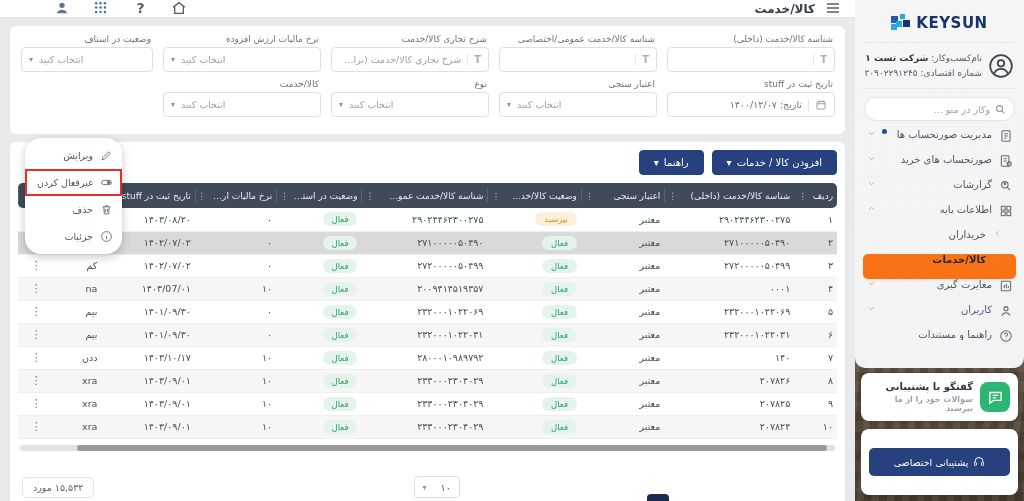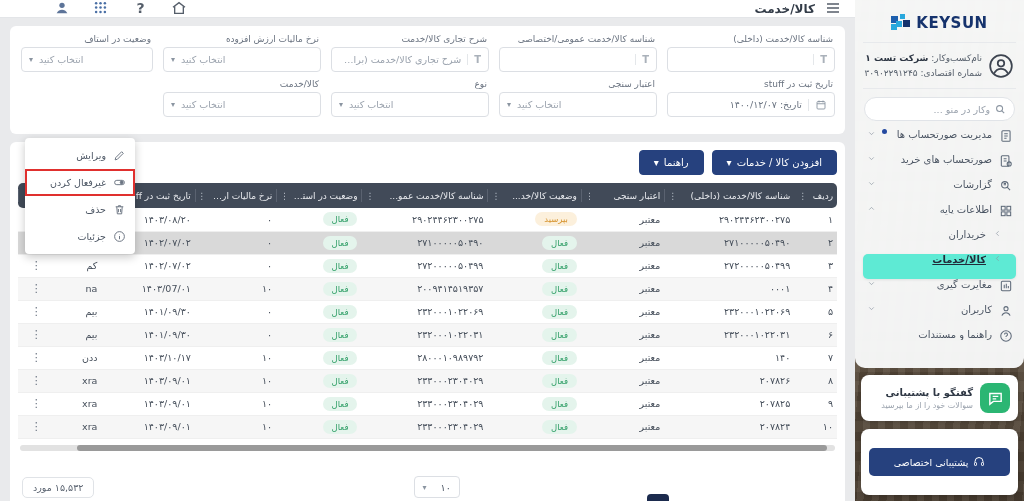--- a/index.html
+++ b/index.html
@@ -26,26 +26,26 @@
   .side-search { margin:8px 1px 6px; background:#fff; border:1px solid #e1e4e8; border-radius:13px; height:24px; display:flex; align-items:center; gap:5px; padding:0 8px; }
   .side-search svg { flex:none; }
   .side-search span { font-size:9.5px; color:#9aa2ad; }
   .menu { padding:2px 0 6px; }
   .mitem { display:flex; align-items:flex-start; gap:6px; height:25px; padding:0 3px; font-size:10px; color:#4b5563; cursor:pointer; border-radius:5px; }
   .mitem .lbl { flex:1; text-align:right; white-space:nowrap; overflow:hidden; }
   .mitem .ic { width:15px; height:15px; flex:none; color:#5f6b7a; }
   .mitem .chev { width:10px; height:10px; flex:none; color:#8b95a1; }
   .mitem .dot { width:5px; height:5px; border-radius:50%; background:#2449a0; flex:none; }
   .mitem.child { padding-right:14px; }
-  .mitem.active { background:#5eead4; box-shadow:0 1px 3px rgba(0,0,0,.08); color:#222c3a; font-weight:bold;text-decoration:underline; }
+  .mitem.active { background:#f97316; box-shadow:0 1px 3px rgba(0,0,0,.08); color:#222c3a; font-weight:bold; }
   .side-card { position:absolute; left:6px; right:6px; background:#fff; border-radius:8px; box-shadow:0 1px 4px rgba(0,0,0,.2); }
   .support { bottom:80px; padding:8px; display:flex; align-items:center; gap:7px; }
   .support .chat-ic { width:30px; height:30px; border-radius:8px; background:#2bb673; display:flex; align-items:center; justify-content:center; flex:none; }
   .support .t1 { font-size:10px; font-weight:bold; color:#2e3744; }
-  .support .t2 { font-size:8px; color:#9aa2ad; margin-top:3px; }
+  .support .t2 { font-size:8px; color:#9aa2ad; margin-top:3px;font-weight:bold; }
   .premium { bottom:6px; padding:10px 8px; height:66px; display:flex; align-items:center; gap:6px; }
   .gold-wrap { position:relative; width:52px; flex:none; text-align:center; }
   .gold-badge { width:40px; height:40px; margin:0 auto; background:radial-gradient(circle at 35% 30%,#ffe9a8,#e8b83a 60%,#c8992a); clip-path:polygon(50% 0,93% 25%,93% 75%,50% 100%,7% 75%,7% 25%); display:flex; align-items:center; justify-content:center; }
   .gold-badge .inner { width:22px; height:22px; border-radius:50%; background:#fff; display:flex; align-items:center; justify-content:center; }
   .gold-label { position:absolute; bottom:-6px; right:4px; background:#4a4b4d; color:#f4d98c; font-size:7px; padding:1px 6px; border-radius:3px; white-space:nowrap; }
   .premium-btn { flex:1; background:#26417e; color:#fff; border:none; border-radius:5px; height:28px; font-size:9.5px; display:flex; align-items:center; justify-content:center; gap:5px; font-family:inherit; cursor:pointer; }
 
   
   .main { flex:1; position:relative; display:flex; flex-direction:column; }
   .topbar { height:32px; background:#fff; border-bottom:1px solid #e3e5e8; display:flex; align-items:center; padding:0 14px; }
@@ -92,21 +92,21 @@
   .footer-row { display:flex; align-items:center; margin-top:8px; padding:0 4px 2px; }
   .pager { display:flex; align-items:center; gap:7px; margin-right:130px; }
   .pg { font-size:9.5px; color:#5a6370; cursor:pointer; min-width:14px; text-align:center;margin-top:35px; }
   .pg.muted { color:#b3bac2; }
   .pg.active { background:#1c2b4e; color:#fff; width:22px; height:22px; line-height:22px; border-radius:4px; }
   .pgsize { border:1px solid #dcdfe4; border-radius:4px; height:22px; display:flex; align-items:center; gap:14px; padding:0 8px; font-size:9.5px; color:#4b5563; margin-right:16px; cursor:pointer; }
   .pgsize .caret { color:#8b95a1; font-size:8px; }
   .total-chip { margin-right:auto; border:1px solid #e0e3e7; border-radius:5px; padding:4px 10px; font-size:9.5px; color:#5a6370; background:#fff; }
 
   
-  .ctx { position:absolute; top:138px; left:25px; width:110px; background:#fff; border-radius:4px; box-shadow:0 3px 10px rgba(0,0,0,.22); padding:4px 0; z-index:30; }
+  .ctx { position:absolute; top:138px; left:25px; width:97px; background:#fff; border-radius:16px; box-shadow:0 3px 10px rgba(0,0,0,.22); padding:4px 0; z-index:30; }
   .ctx-item { display:flex; align-items:center; gap:7px; height:27px; padding:0 9px; font-size:9.5px; color:#4b5563; cursor:pointer; position:relative; }
   .ctx-item .ic { width:13px; height:13px; flex:none; color:#6b7482; }
   .ctx-item.highlighted { outline:2px solid #e0302e; outline-offset:-2px; }
 
   svg { display:block; }
 </style>
 </head>
 <body>
 
 <div class="app">

